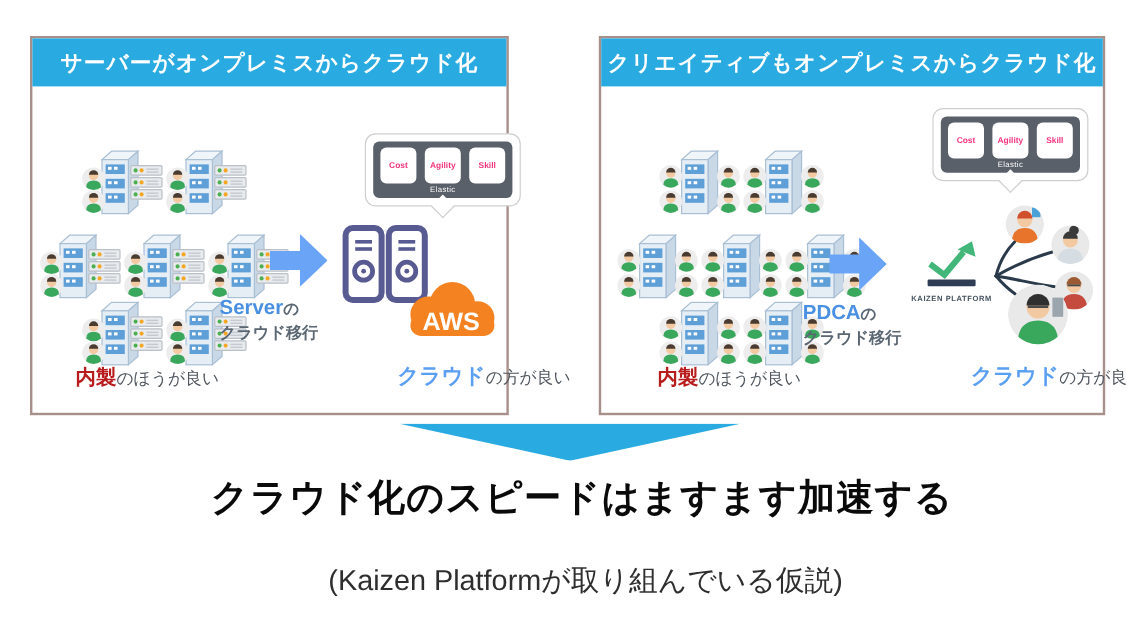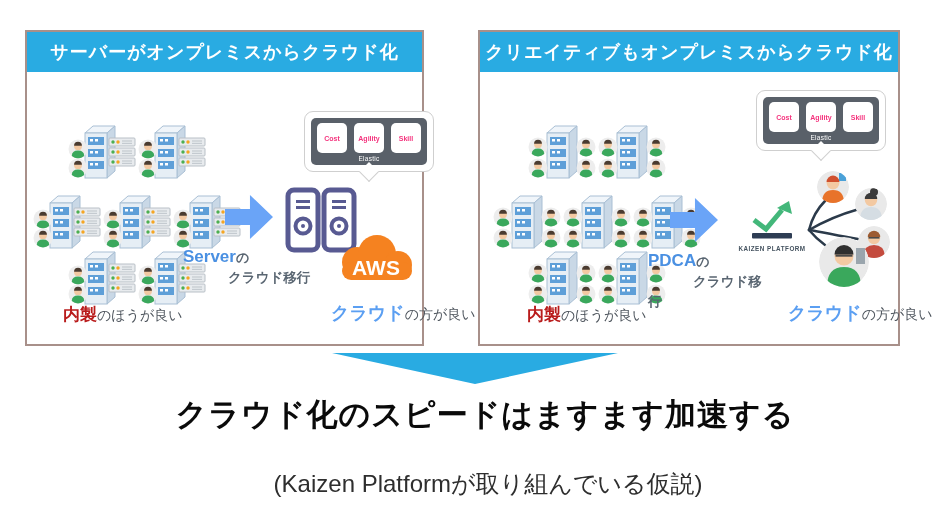--- a/index.html
+++ b/index.html
@@ -2,35 +2,35 @@
 <html><head>
 <meta charset="utf-8">
 <style>
   html,body{margin:0;padding:0;background:#fff;}
   .stage{position:relative;width:940px;height:529px;background:#ffffff;
          font-family:"Liberation Sans","DejaVu Sans",sans-serif;overflow:hidden;}
 
   
   .panel{position:absolute;top:30px;height:316px;background:#fff;border:2px solid #a8908a;box-sizing:border-box;}
   #panel-left{left:25px;width:399px;}
-  #panel-right{left:478px;width:422px;}
+  #panel-right{left:499px;width:422px;}
   .panel-header{height:40px;background:#29abe2;display:flex;align-items:center;justify-content:center;
                 color:#fff;font-weight:bold;font-size:18px;letter-spacing:1px;}
 
   .cluster{position:absolute;}
 
   
   .block-arrow{position:absolute;width:48px;height:44px;background:#6aa4f7;
                -webkit-clip-path:polygon(0 32%,52% 32%,52% 0,100% 50%,52% 100%,52% 68%,0 68%);
                clip-path:polygon(0 32%,52% 32%,52% 0,100% 50%,52% 100%,52% 68%,0 68%);}
 
   .migration{position:absolute;text-align:left;line-height:1.25;}
   .migration .hl{color:#4a90e2;font-weight:bold;font-size:17px;}
   .migration .particle{color:#5a6672;font-weight:bold;font-size:13px;}
-  .migration .line2{color:#5a6672;font-weight:bold;font-size:13.5px;margin-left:45px;}
+  .migration .line2{color:#5a6672;font-weight:bold;font-size:13.5px;}
 
   
   .callout{position:absolute;background:#fff;border:1.5px solid #cfcfcf;border-radius:9px;padding:6px;}
   .callout-inner{background:#596069;border-radius:5px;padding:5px 6px 3px;}
   .chips{display:flex;gap:7px;}
   .chip{width:30px;height:30px;background:#fff;border-radius:5px;display:flex;align-items:center;
         justify-content:center;font-size:7px;font-weight:bold;color:#f5347e;}
   .callout-footer{text-align:center;color:#fff;font-size:6.5px;margin-top:2px;letter-spacing:.3px;}
   .callout-pointer{position:absolute;left:50%;bottom:-8px;width:13px;height:13px;margin-left:-7px;
                    background:#fff;border-right:1.5px solid #cfcfcf;border-bottom:1.5px solid #cfcfcf;

